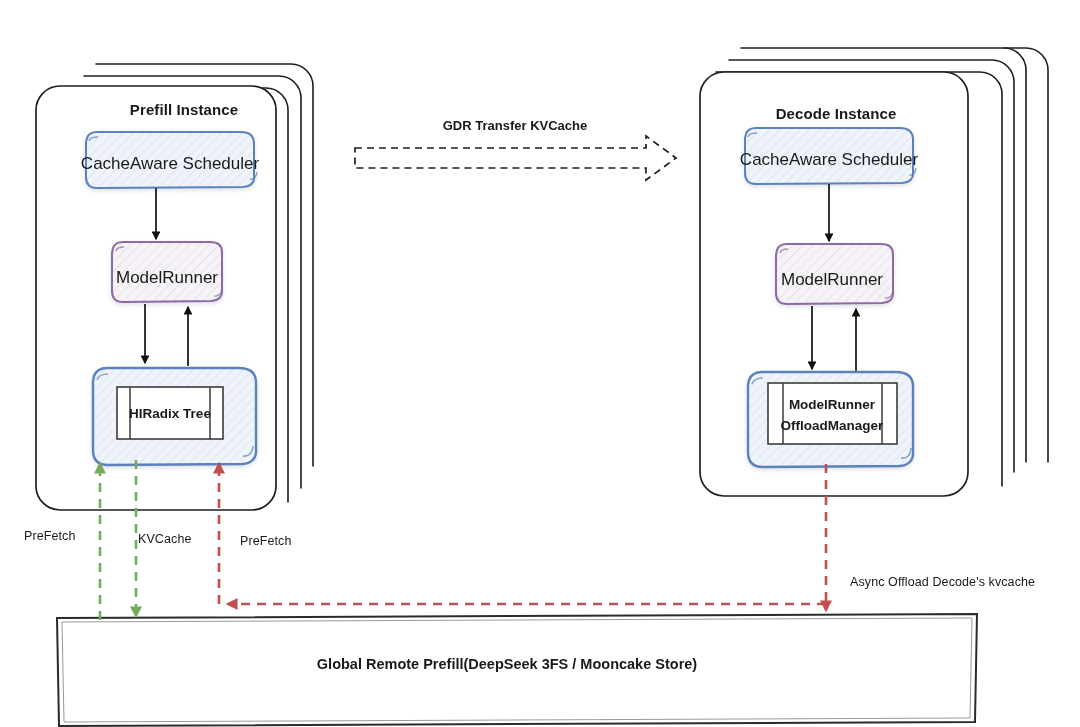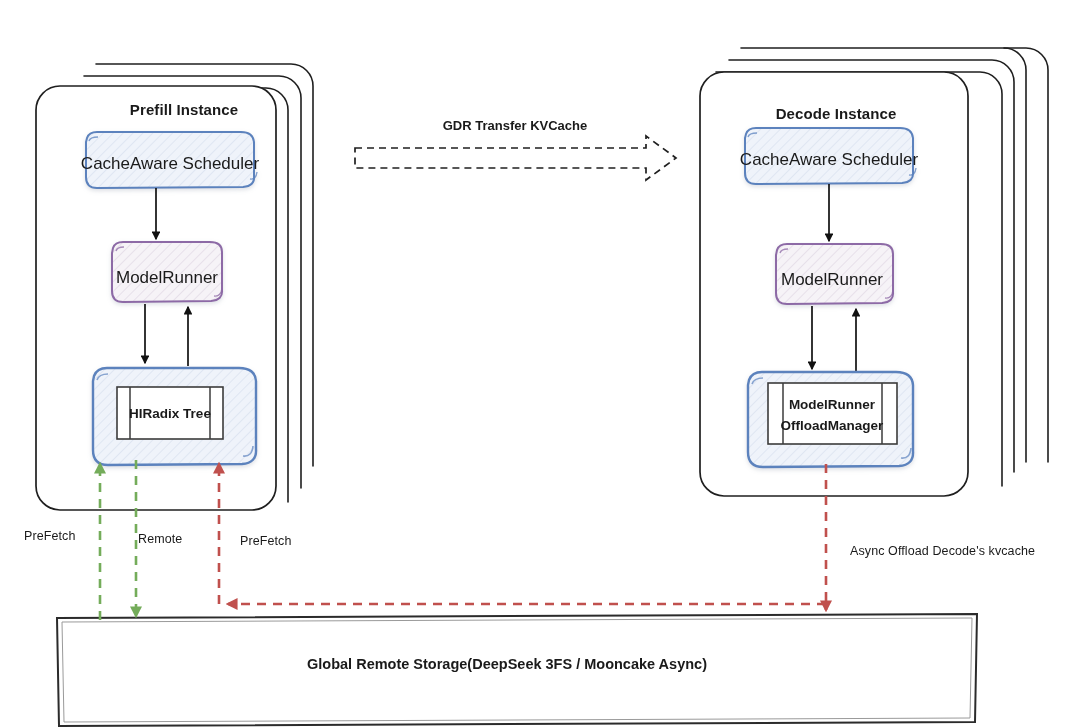--- a/index.html
+++ b/index.html
@@ -192,19 +192,19 @@
   <div class="lbl node-label-bold center" style="left:170px; top:398px;">HIRadix Tree</div>
 
   <div class="lbl node-label center" style="left:829px; top:142px;">CacheAware Scheduler</div>
   <div class="lbl node-label center" style="left:832px; top:262px;">ModelRunner</div>
   <div class="lbl node-label-bold center" style="left:832px; top:389px;">ModelRunner</div>
   <div class="lbl node-label-bold center" style="left:832px; top:410px;">OffloadManager</div>
 
   <div class="lbl gdr-label center" style="left:515px; top:110px;">GDR Transfer KVCache</div>
 
   <div class="lbl edge-label" style="left:24px; top:521px;">PreFetch</div>
-  <div class="lbl edge-label" style="left:138px; top:524px;">Remote</div>
+  <div class="lbl edge-label" style="left:138px; top:524px;">KVCache</div>
   <div class="lbl edge-label" style="left:240px; top:526px;">PreFetch</div>
-  <div class="lbl edge-label" style="left:850px; top:536px;">Async Offload Decode's kvcache</div>
-
-  <div class="lbl storage-label center" style="left:507px; top:648px;">Global Remote Storage(DeepSeek 3FS / Mooncake Async)</div>
+  <div class="lbl edge-label" style="left:850px; top:567px;">Async Offload Decode's kvcache</div>
+
+  <div class="lbl storage-label center" style="left:507px; top:648px;">Global Remote Prefill(DeepSeek 3FS / Mooncake Store)</div>
 
 </div>
 
 </body></html>

